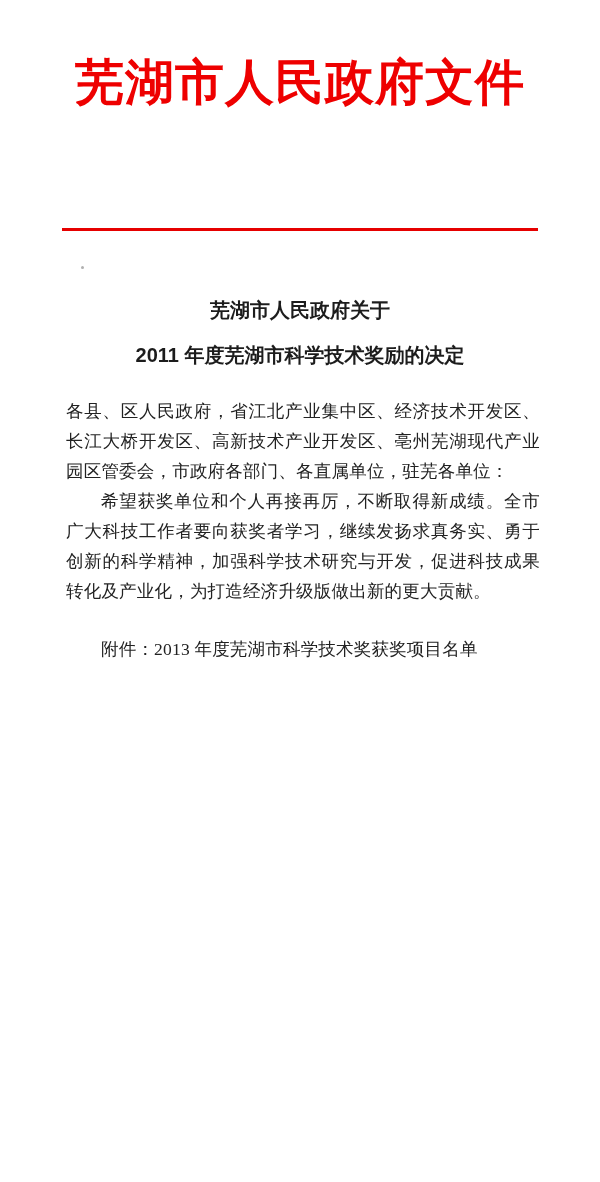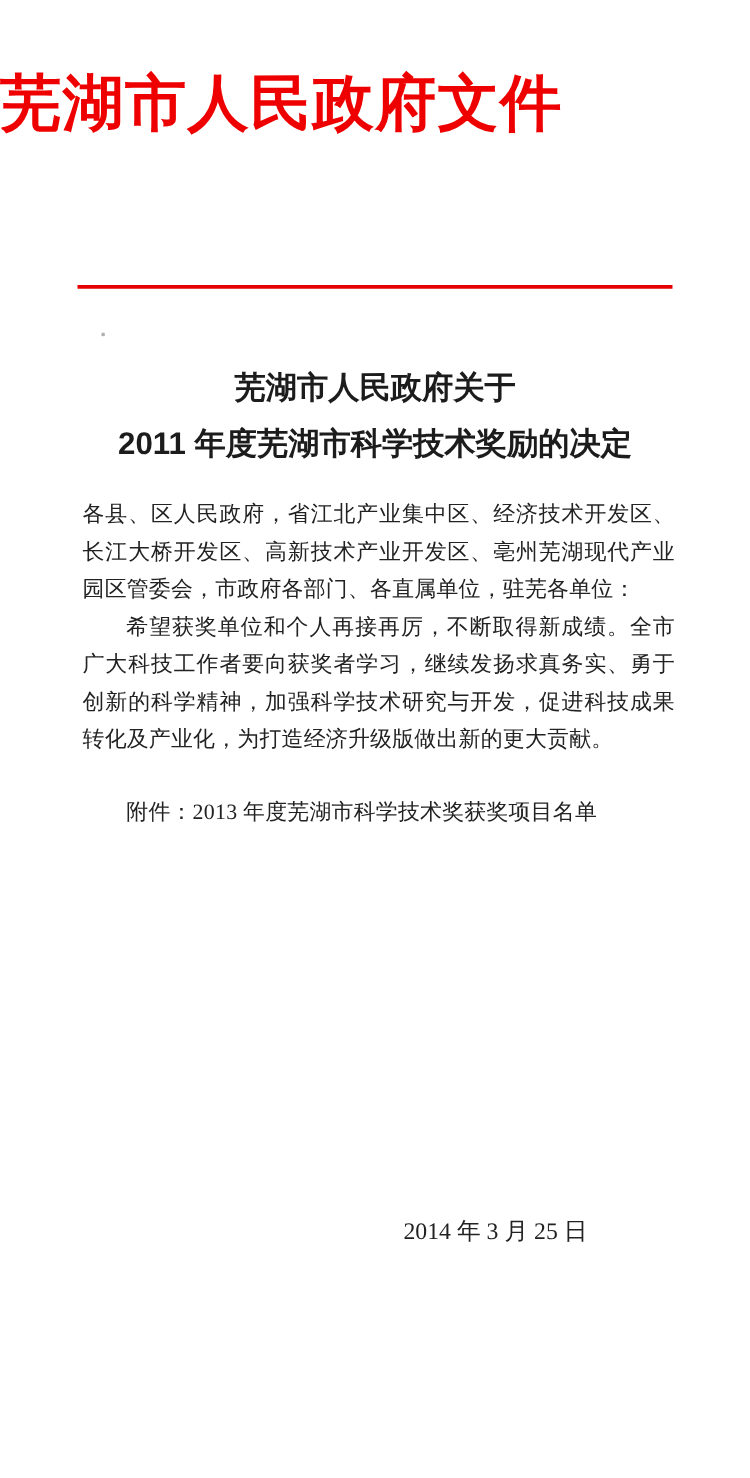--- a/index.html
+++ b/index.html
@@ -14,21 +14,21 @@
     height: 1182px;
     background: #ffffff;
     overflow: hidden;
   }
   
   .letterhead {
     position: absolute;
     top: 50px;
     left: 0;
     width: 600px;
-    text-align: left;
+    text-align: center;
     font-size: 49px;
     font-weight: bold;
     letter-spacing: 1px;
     color: #ee0000;
     white-space: nowrap;
     font-family: "Liberation Serif", "DejaVu Serif", serif;
   }
   .doc-number {
     position: absolute;
     top: 191px;
@@ -58,21 +58,21 @@
   }
   
   .doc-title {
     position: absolute;
     top: 288px;
     left: 0;
     width: 600px;
     text-align: center;
     font-family: "Liberation Sans", "DejaVu Sans", sans-serif;
     font-weight: bold;
-    font-size: 25px;
+    font-size: 20px;
     line-height: 45px;
     color: #1c1c1c;
   }
   
   .body-text {
     position: absolute;
     top: 396px;
     left: 66px;
     width: 474px;
     font-size: 17.5px;
@@ -112,15 +112,14 @@
     <div>芜湖市人民政府关于</div>
     <div>2011 年度芜湖市科学技术奖励的决定</div>
   </div>
 
   <div class="body-text">
     <p>各县、区人民政府，省江北产业集中区、经济技术开发区、长江大桥开发区、高新技术产业开发区、亳州芜湖现代产业园区管委会，市政府各部门、各直属单位，驻芜各单位：</p>
     <p class="para-indent">希望获奖单位和个人再接再厉，不断取得新成绩。全市广大科技工作者要向获奖者学习，继续发扬求真务实、勇于创新的科学精神，加强科学技术研究与开发，促进科技成果转化及产业化，为打造经济升级版做出新的更大贡献。</p>
     <p class="attachment-line">附件：2013 年度芜湖市科学技术奖获奖项目名单</p>
   </div>
 
-  <div class="doc-date">2014 年 3 月 25 日</div>
 
 </div>
 
 </body></html>

